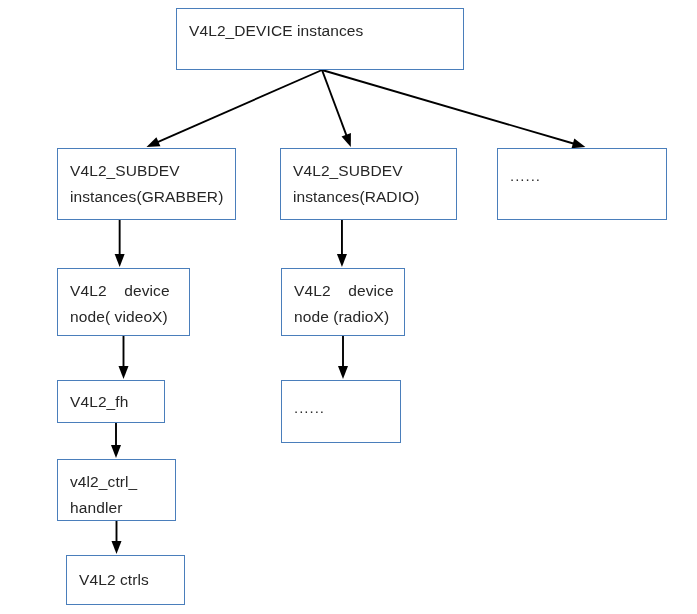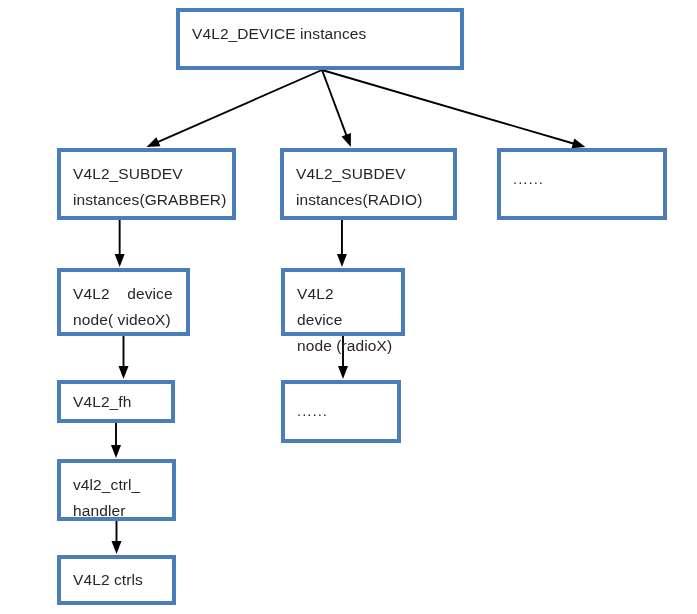--- a/index.html
+++ b/index.html
@@ -17,21 +17,21 @@
     width: 697px;
     height: 614px;
     background: #ffffff;
     overflow: hidden;
   }
   
   .node {
     position: absolute;
     box-sizing: border-box;
     background: #ffffff;
-    border: 4px solid #d946ef;
+    border: 1px solid #d946ef;
     display: block;
   }
   .node .node-label {
     position: absolute;
     left: 12px;
     right: 6px;
     top: 9px;
     font-size: 15.5px;
     line-height: 26px;
     color: #262626;
@@ -105,30 +105,30 @@
   <div class="node" style="left: 57px; top: 268px; width: 133px; height: 68px; border-color: rgb(74, 126, 187); background: rgb(255, 255, 255);">
     <span class="node-label">V4L2    device
 node( videoX)</span>
   </div>
 
   <div class="node" style="left: 281px; top: 268px; width: 124px; height: 68px; border-color: rgb(74, 126, 187); background: rgb(255, 255, 255);">
     <span class="node-label">V4L2    device
 node (radioX)</span>
   </div>
 
-  <div class="node single" style="left: 57px; top: 380px; width: 118px; height: 43px; border-color: rgb(74, 126, 187); background: rgb(255, 255, 255);">
+  <div class="node single" style="left: 57px; top: 380px; width: 108px; height: 43px; border-color: rgb(74, 126, 187); background: rgb(255, 255, 255);">
     <span class="node-label">V4L2_fh</span>
   </div>
 
   <div class="node dots" style="left: 281px; top: 380px; width: 120px; height: 63px; border-color: rgb(74, 126, 187); background: rgb(255, 255, 255);">
     <span class="node-label">......</span>
   </div>
 
   <div class="node" style="left: 57px; top: 459px; width: 119px; height: 62px; border-color: rgb(74, 126, 187); background: rgb(255, 255, 255); padding-left: 48px;">
     <span class="node-label">v4l2_ctrl_
 handler</span>
   </div>
 
-  <div class="node single" style="left: 57px; top: 555px; width: 119px; height: 50px; border-color: rgb(74, 126, 187); background: rgb(255, 255, 255);">
+  <div class="node single" style="left: 66px; top: 555px; width: 119px; height: 50px; border-color: rgb(74, 126, 187); background: rgb(255, 255, 255);">
     <span class="node-label">V4L2 ctrls</span>
   </div>
 
 </div>
 
 </body></html>

